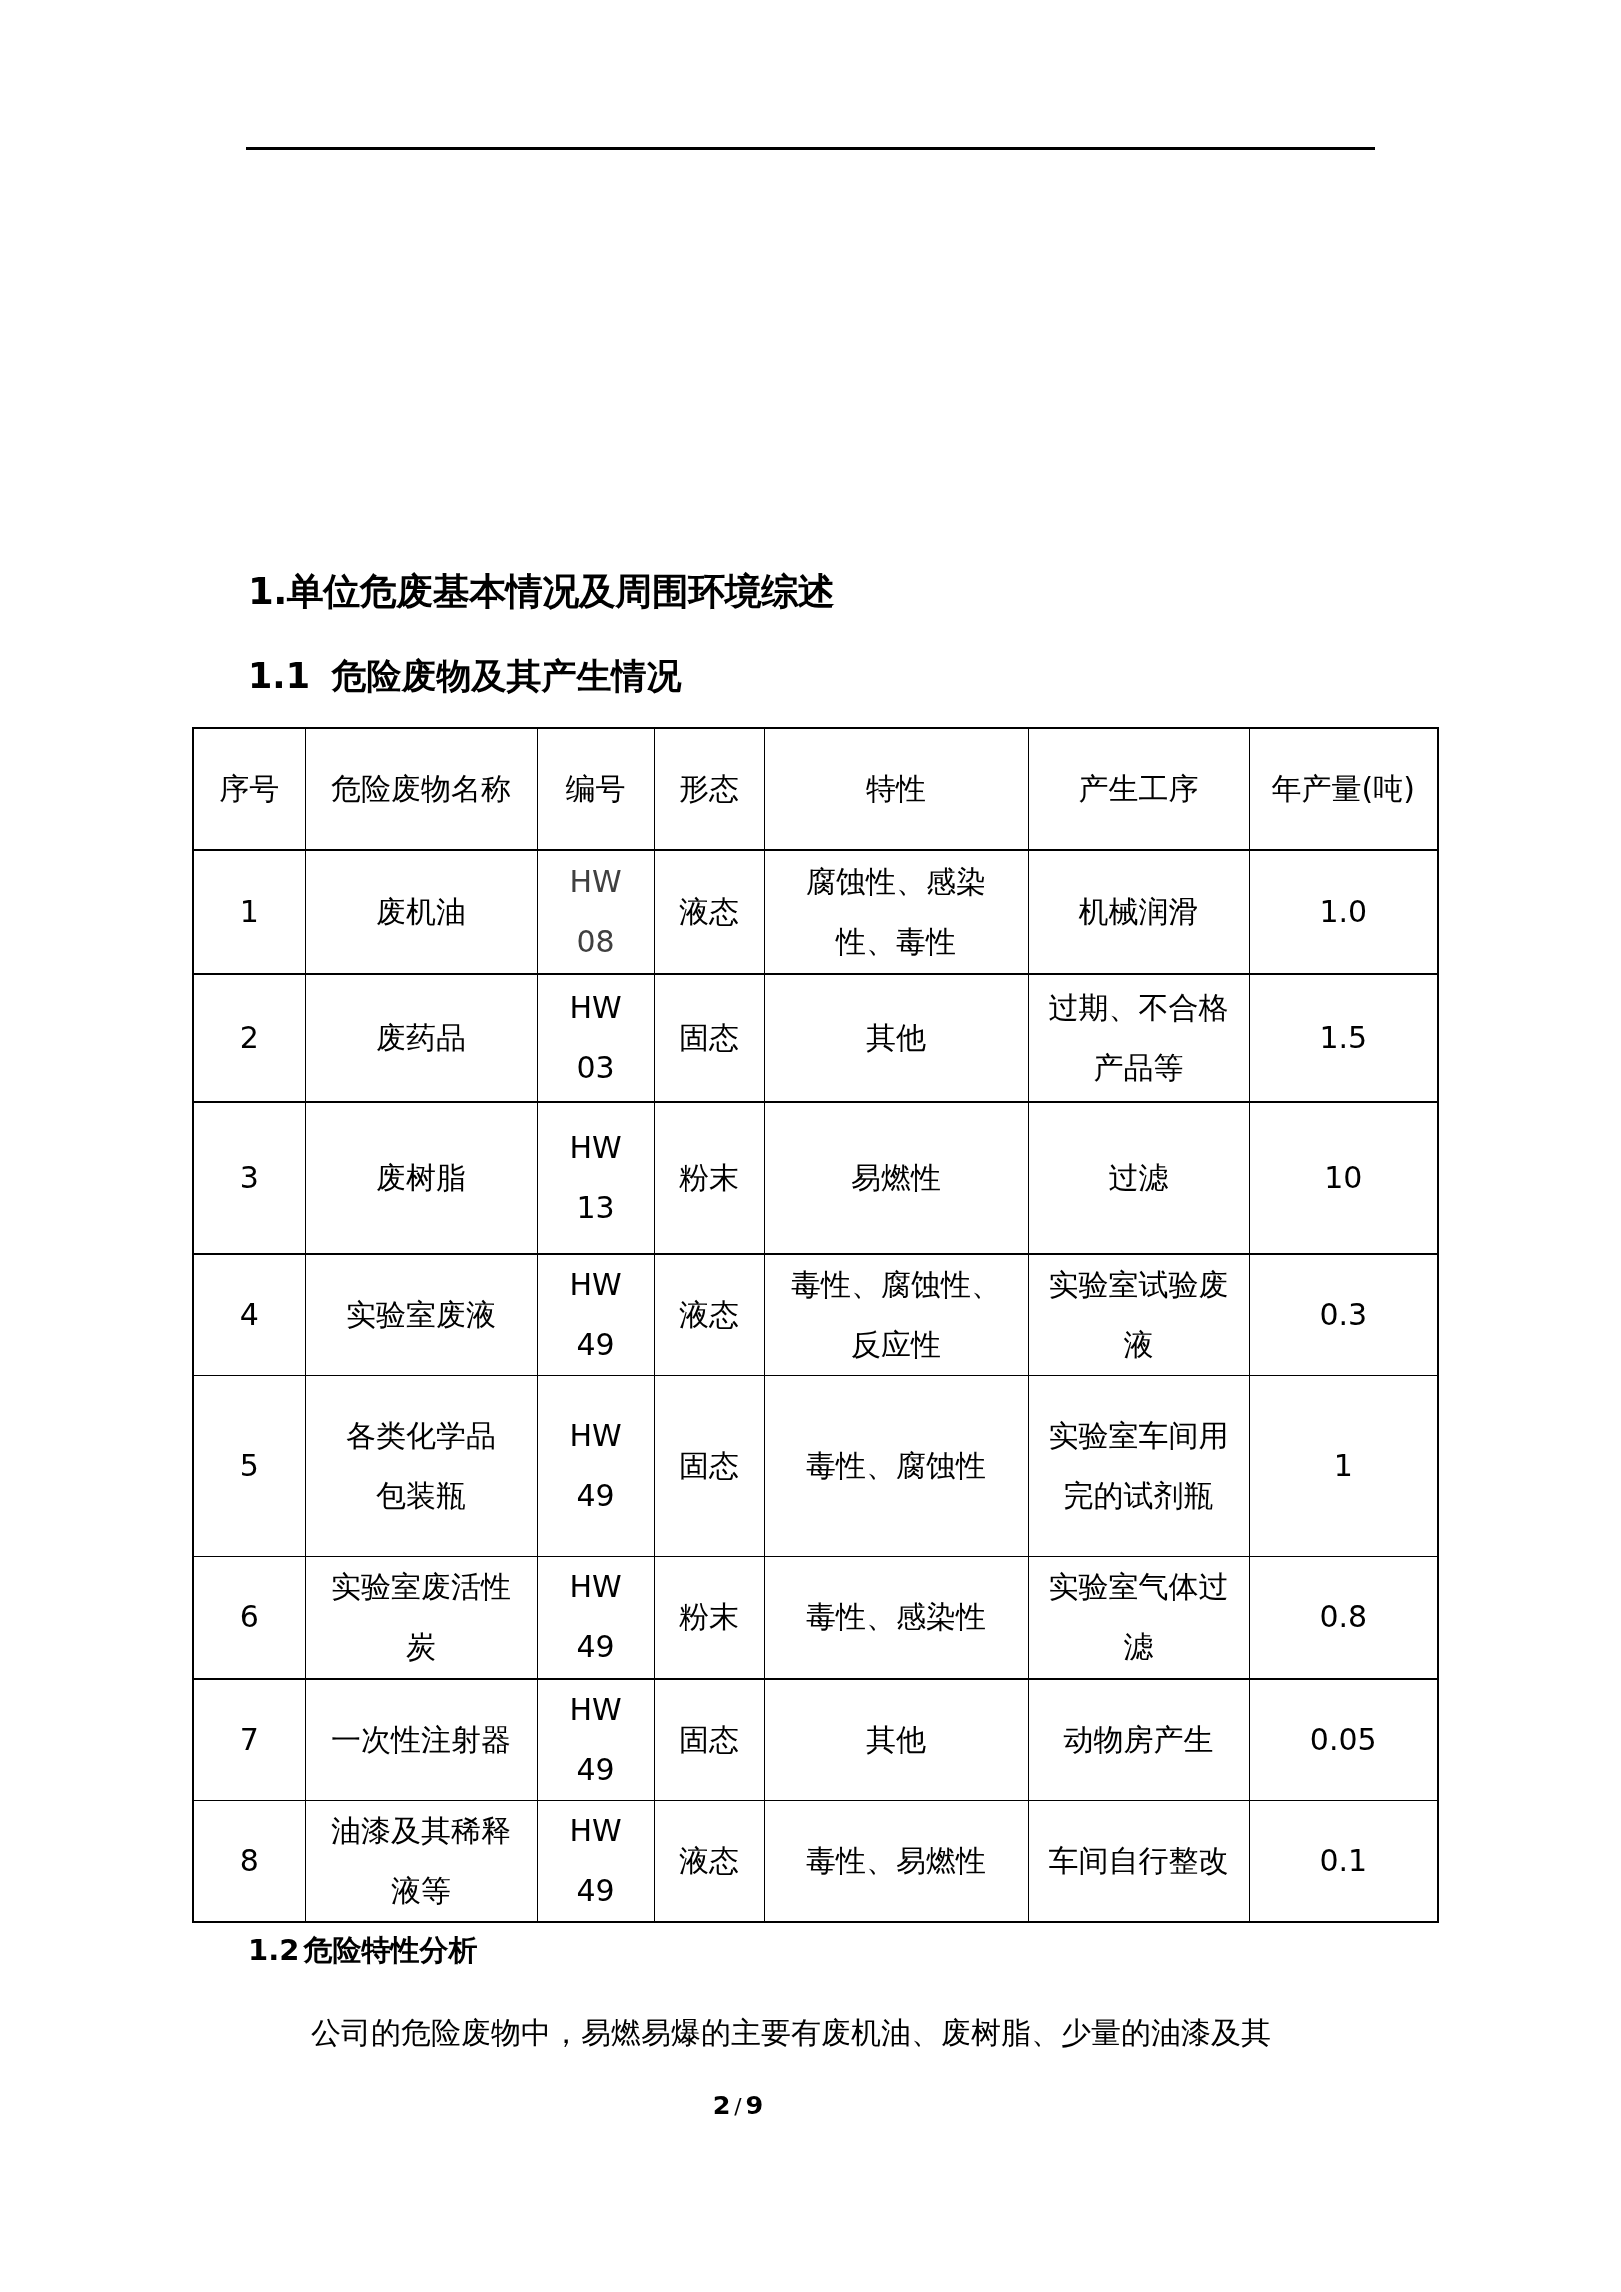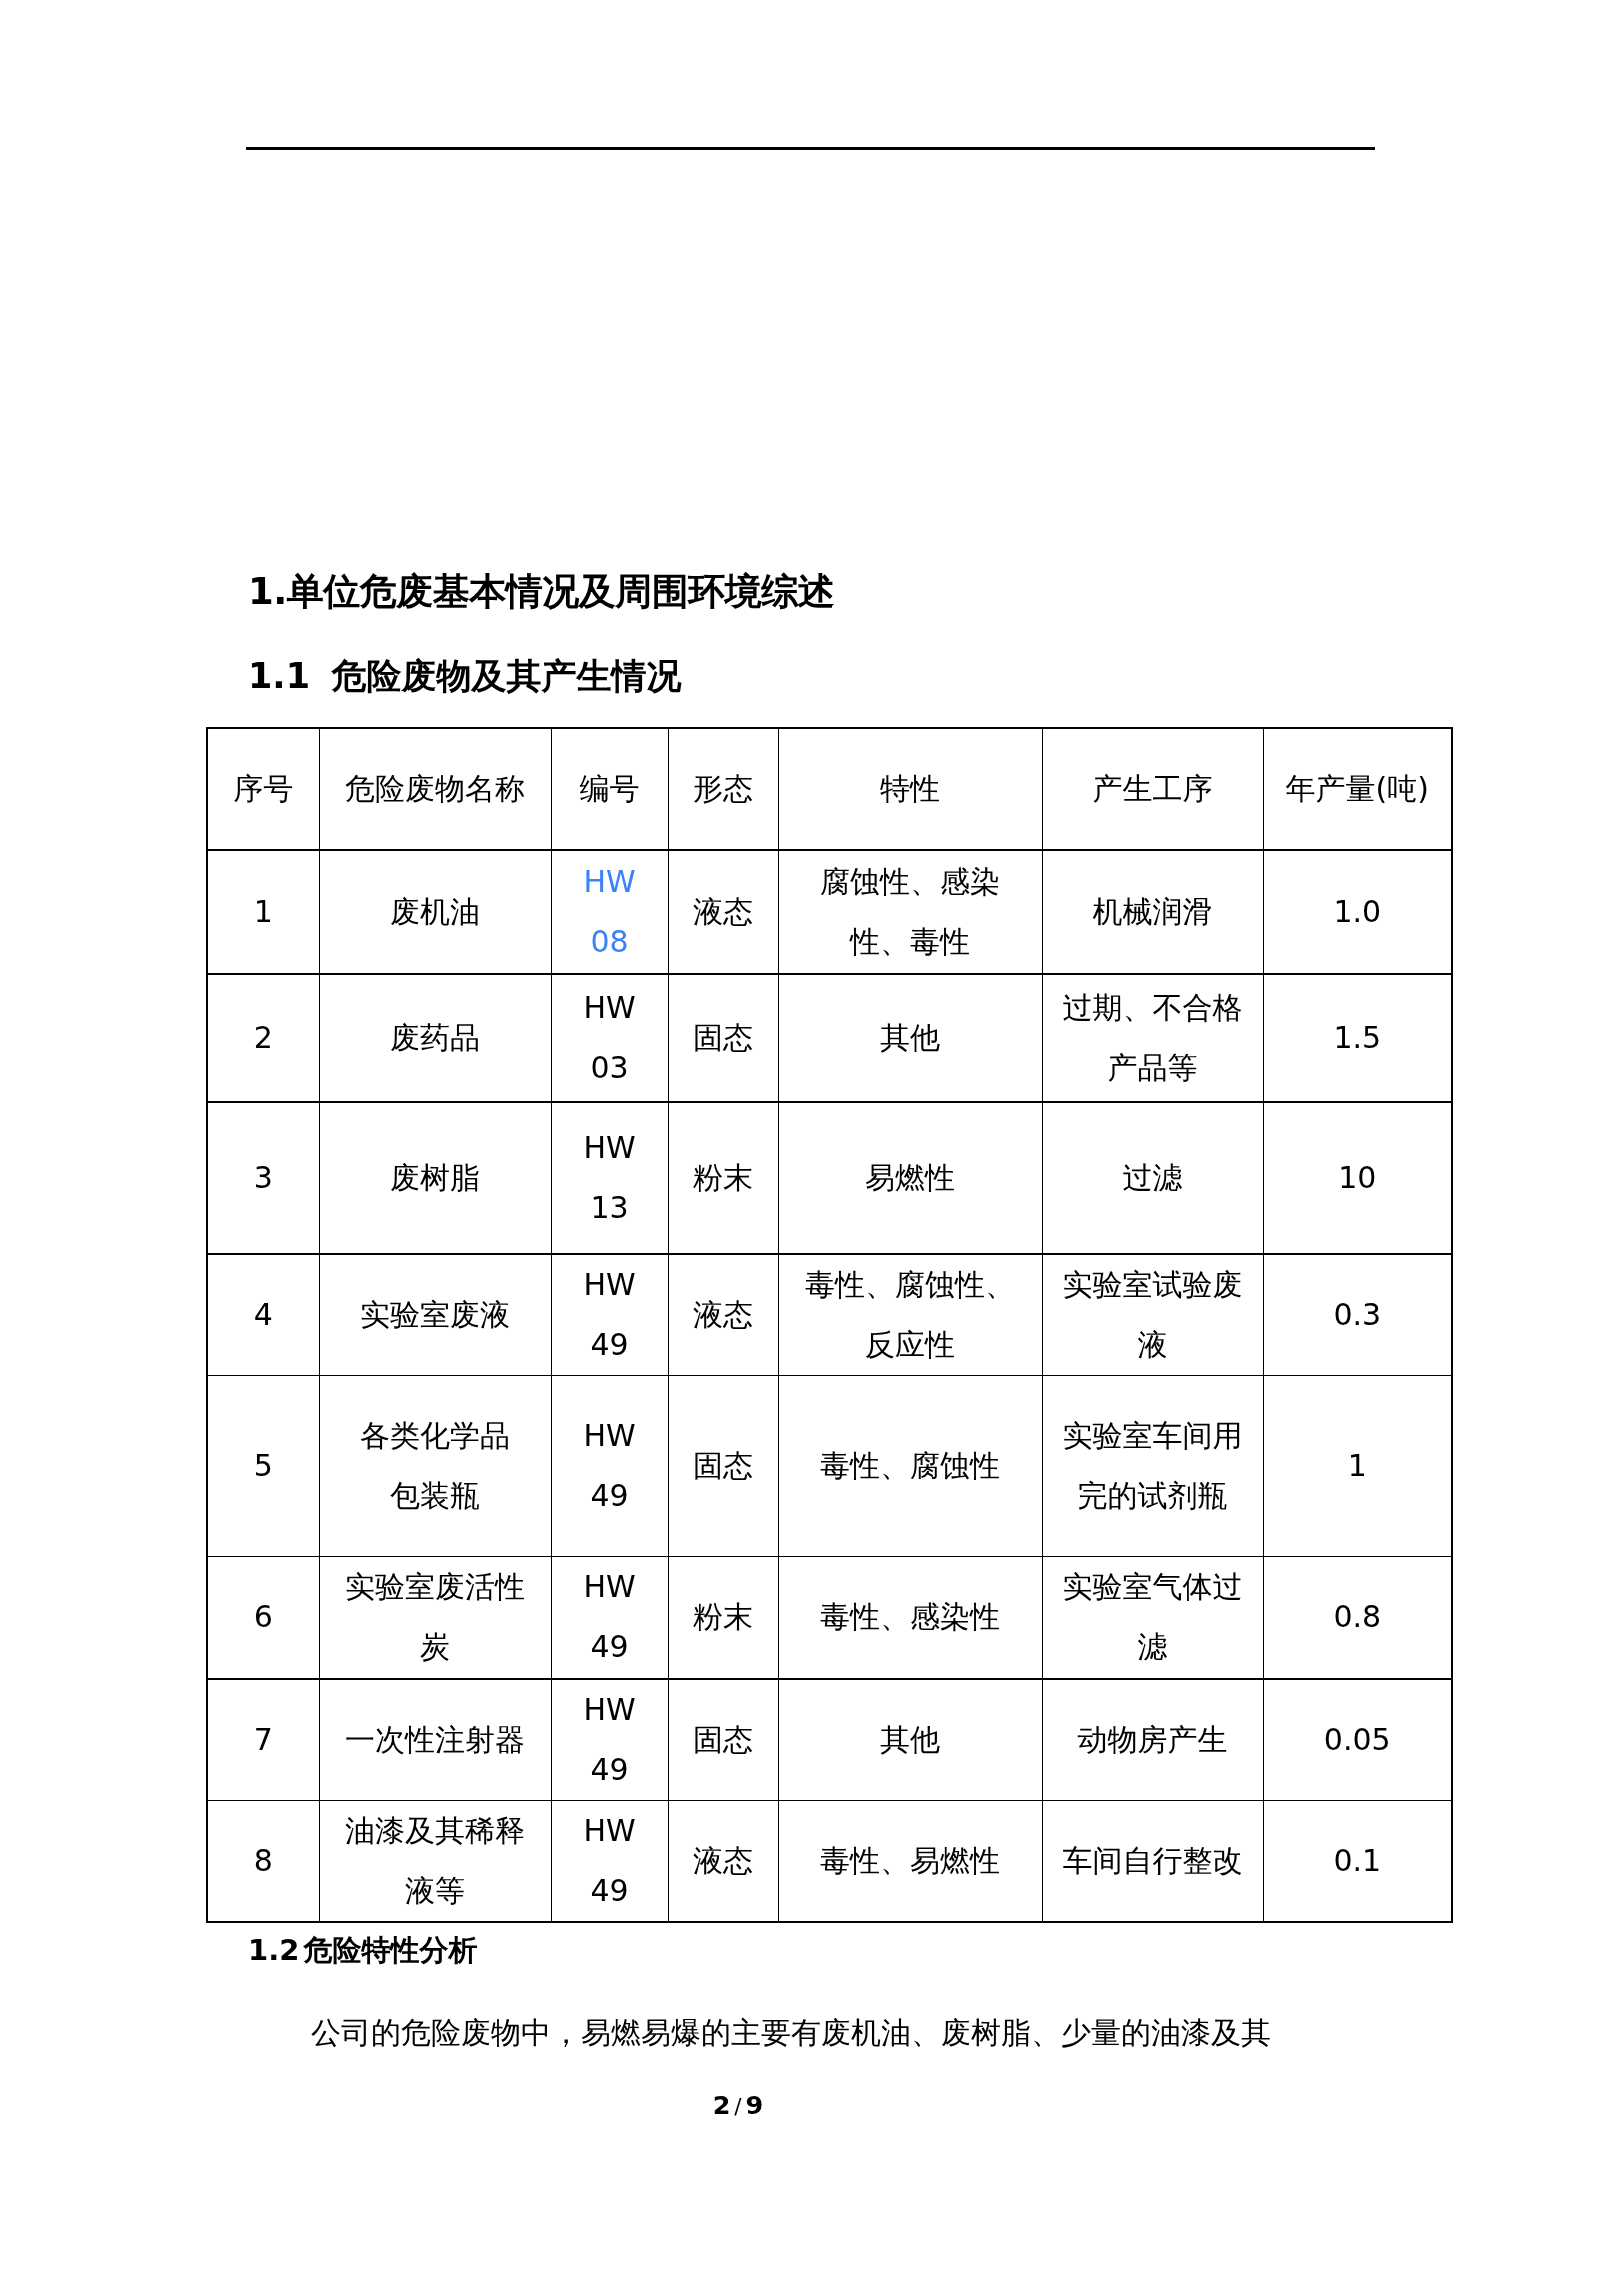--- a/index.html
+++ b/index.html
@@ -28,37 +28,37 @@
       position: absolute; left: 311px; top: 2011px;
       font-size: 30px; line-height: 43px; white-space: nowrap;
     }
     .page-num {
       position: absolute; left: 0; width: 1476px; top: 2090px; text-align: center;
       font-size: 25.5px; font-weight: bold; line-height: 31px;
     }
     .page-num .sep { font-weight: normal; font-size: 21.6px; margin: 0 3.9px; }
 
     table.waste {
-      position: absolute; left: 206px; top: 727px;
+      position: absolute; left: 192px; top: 727px;
       border-collapse: collapse; table-layout: fixed;
       width: 1244px;
     }
     table.waste td {
       border: 1.5px solid #000;
       text-align: center; vertical-align: middle;
       font-size: 30px; line-height: 60px;
       padding: 0 5.9px; word-break: break-all;
     }
     table.waste tr.thick-top td { border-top: 2.9px solid #000; }
     table.waste td:first-child { border-left: 2.9px solid #000; }
     table.waste td:last-child { border-right: 2.9px solid #000; text-align: center; }
     table.waste tr:first-child td { border-top: 2.9px solid #000; }
     table.waste tr:last-child td { border-bottom: 2.9px solid #000; }
     td.code { font-size: 30px; }
-    td.code.muted { color: #3b82f6; }
+    td.code.muted { color: #404040; }
   </style>
 </head>
 <body>
 
 <div class="header-rule"></div>
 
 <div class="h1">1.单位危废基本情况及周围环境综述</div>
 
 <div class="h2">
   <span class="num">1.1</span><span>危险废物及其产生情况</span>

